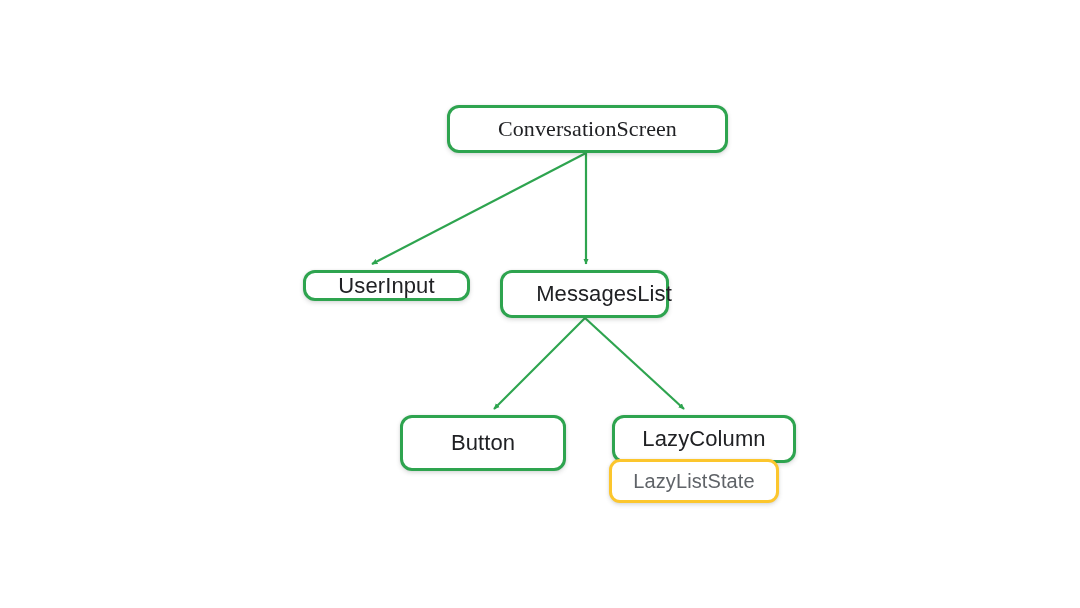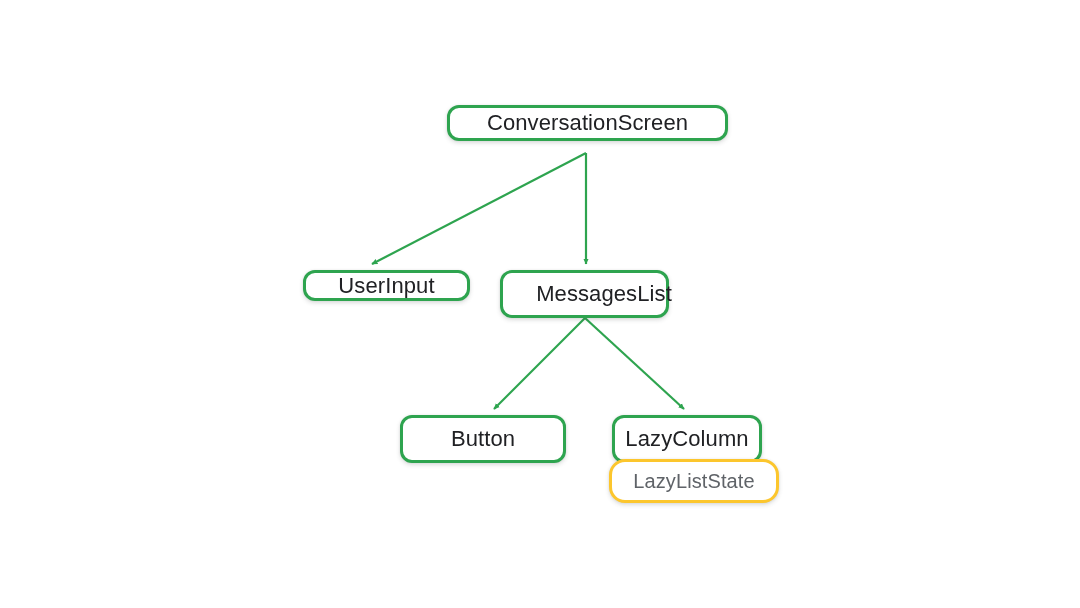--- a/index.html
+++ b/index.html
@@ -41,33 +41,33 @@
     white-space: nowrap;
   }
   .node-label {
     font-size: 22px;
     line-height: 1;
     color: #202124;
     letter-spacing: 0.1px;
   }
   .node.state-node {
     border-color: #fcc62d;
-    border-radius: 16px;
+    border-radius: 11px;
   }
   .node.state-node .node-label {
     color: #5f6368;
     font-size: 20px;
   }
 
   
-  #node-conversation-screen { left: 447px; top: 105px; width: 281px; height: 36px; }
+  #node-conversation-screen { left: 447px; top: 105px; width: 281px; height: 48px; font-family: Liberation Serif, serif; }
   #node-user-input         { left: 303px; top: 270px; width: 167px; height: 31px; }
   #node-messages-list      { left: 500px; top: 270px; width: 169px; height: 48px; padding-left: 39px; }
-  #node-button             { left: 400px; top: 415px; width: 166px; height: 48px; }
-  #node-lazy-column        { left: 612px; top: 415px; width: 150px; height: 48px; z-index: 2; }
+  #node-button             { left: 400px; top: 415px; width: 166px; height: 56px; }
+  #node-lazy-column        { left: 612px; top: 415px; width: 184px; height: 48px; z-index: 2; }
   #node-lazy-list-state    { left: 609px; top: 459px; width: 170px; height: 44px; z-index: 3; }
 </style>
 </head>
 <body>
 
 <div id="diagram-canvas">
 
   <svg id="edge-layer" viewBox="0 0 1080 608" xmlns="http://www.w3.org/2000/svg">
     <defs>
       <marker id="arrowhead" markerWidth="7" markerHeight="7" refX="5.4" refY="3.1" orient="auto" markerUnits="userSpaceOnUse">

